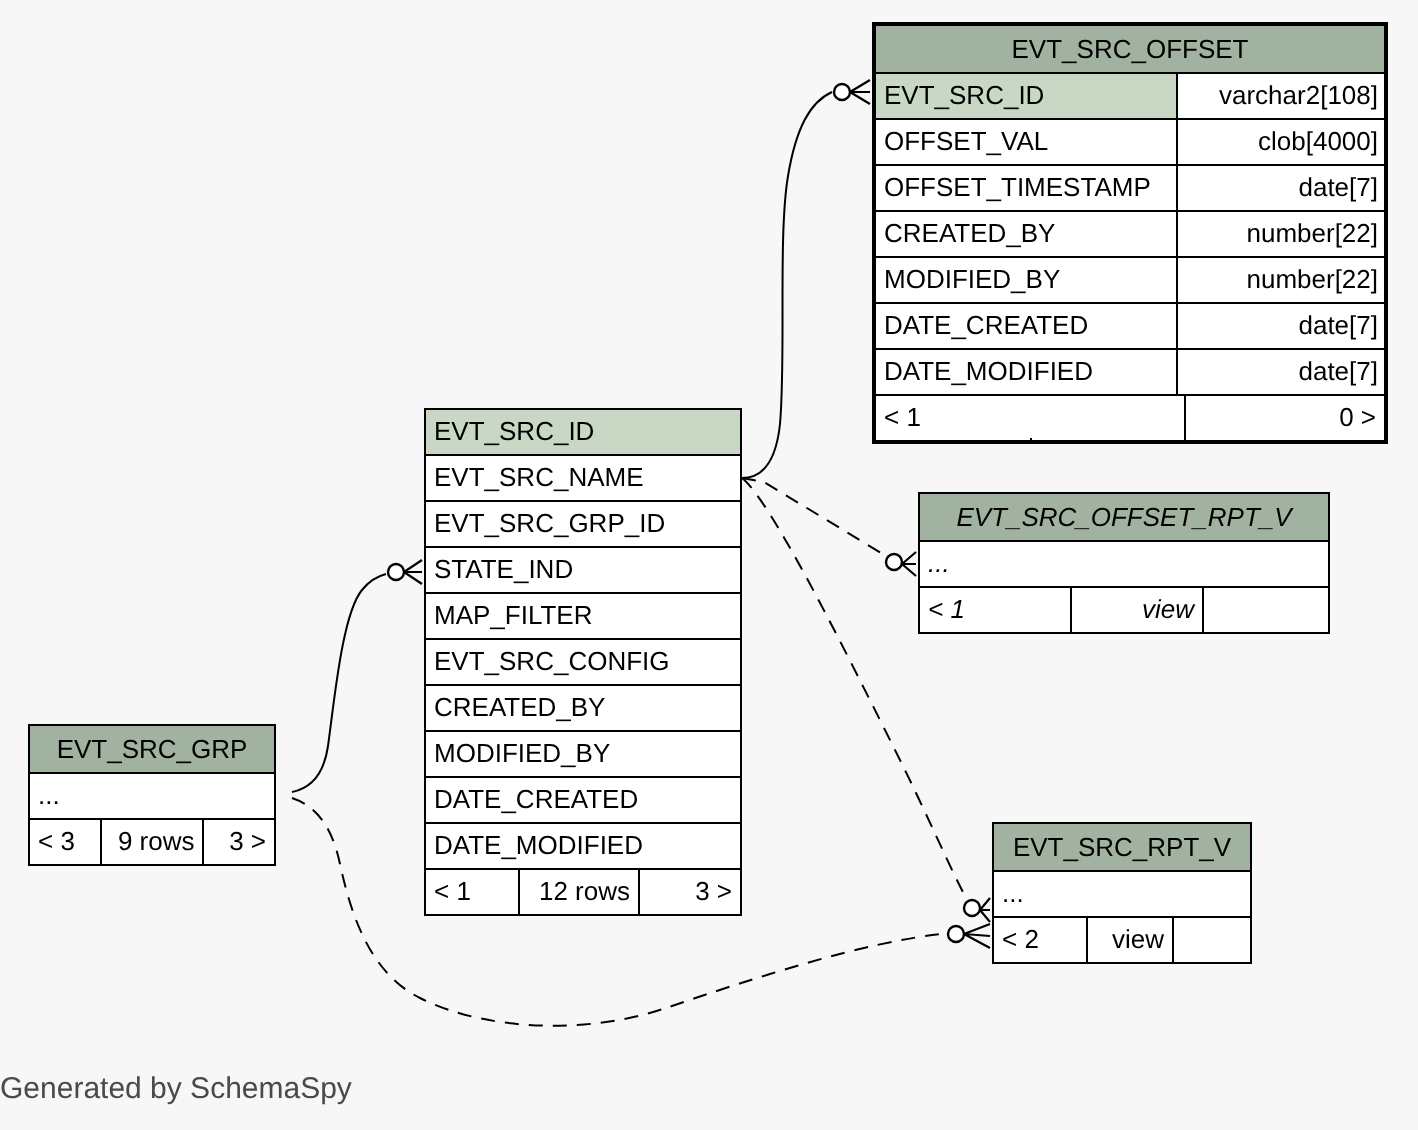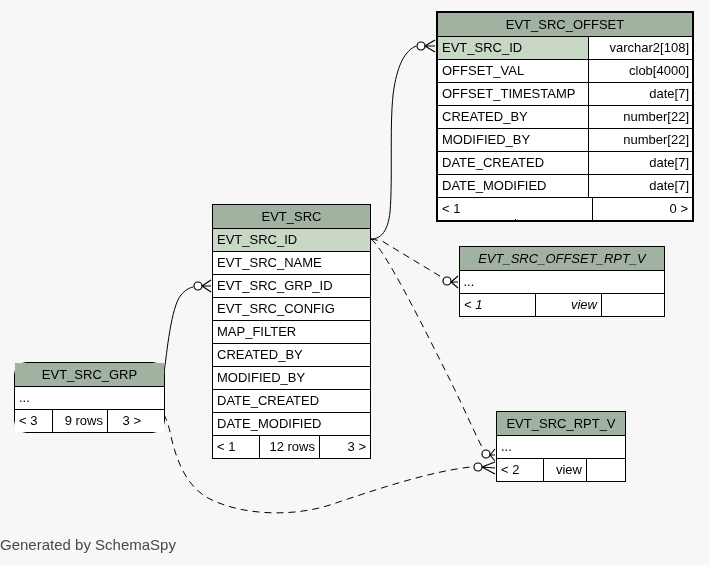--- a/index.html
+++ b/index.html
@@ -98,56 +98,58 @@
     <div class="c-type" style="width:104px;">date[7]</div>
   </div>
   <div class="t-footer">
     <div class="f-cell f-left" style="width:77px;">&lt; 1</div>
     <div class="f-cell f-mid" style="width:77px;margin-top:21px;">4 rows</div>
     <div class="f-cell f-right" style="width:100px;">0 &gt;</div>
   </div>
 </div>
 
 <div class="db-table" style="left:212px; top:204px; width:159px;">
-  <div class="t-header">EVT_SRC</div>
   <div class="t-row">
     <div class="c-name key">EVT_SRC_ID</div>
   </div>
   <div class="t-row">
     <div class="c-name">EVT_SRC_NAME</div>
   </div>
   <div class="t-row">
     <div class="c-name">EVT_SRC_GRP_ID</div>
   </div>
   <div class="t-row">
-    <div class="c-name">EVT_SRC_CONFIG</div>
+    <div class="c-name">STATE_IND</div>
   </div>
   <div class="t-row">
     <div class="c-name">MAP_FILTER</div>
+  </div>
+  <div class="t-row">
+    <div class="c-name">EVT_SRC_CONFIG</div>
   </div>
   <div class="t-row">
     <div class="c-name">CREATED_BY</div>
   </div>
   <div class="t-row">
     <div class="c-name">MODIFIED_BY</div>
   </div>
   <div class="t-row">
     <div class="c-name">DATE_CREATED</div>
   </div>
   <div class="t-row">
     <div class="c-name">DATE_MODIFIED</div>
   </div>
   <div class="t-footer">
     <div class="f-cell f-left" style="width:46px;">&lt; 1</div>
     <div class="f-cell f-mid" style="width:60px;">12 rows</div>
     <div class="f-cell f-right" style="width:51px;">3 &gt;</div>
   </div>
 </div>
 
-<div class="db-table" style="left:14px; top:362px; width:151px;border-radius:13px;">
+<div class="db-table" style="left:14px; top:362px; width:124px;">
   <div class="t-header">EVT_SRC_GRP</div>
   <div class="t-row">
     <div class="c-name">...</div>
   </div>
   <div class="t-footer">
     <div class="f-cell f-left" style="width:37px;">&lt; 3</div>
     <div class="f-cell f-mid" style="width:55px;">9 rows</div>
     <div class="f-cell f-right" style="width:38px;">3 &gt;</div>
   </div>
 </div>

